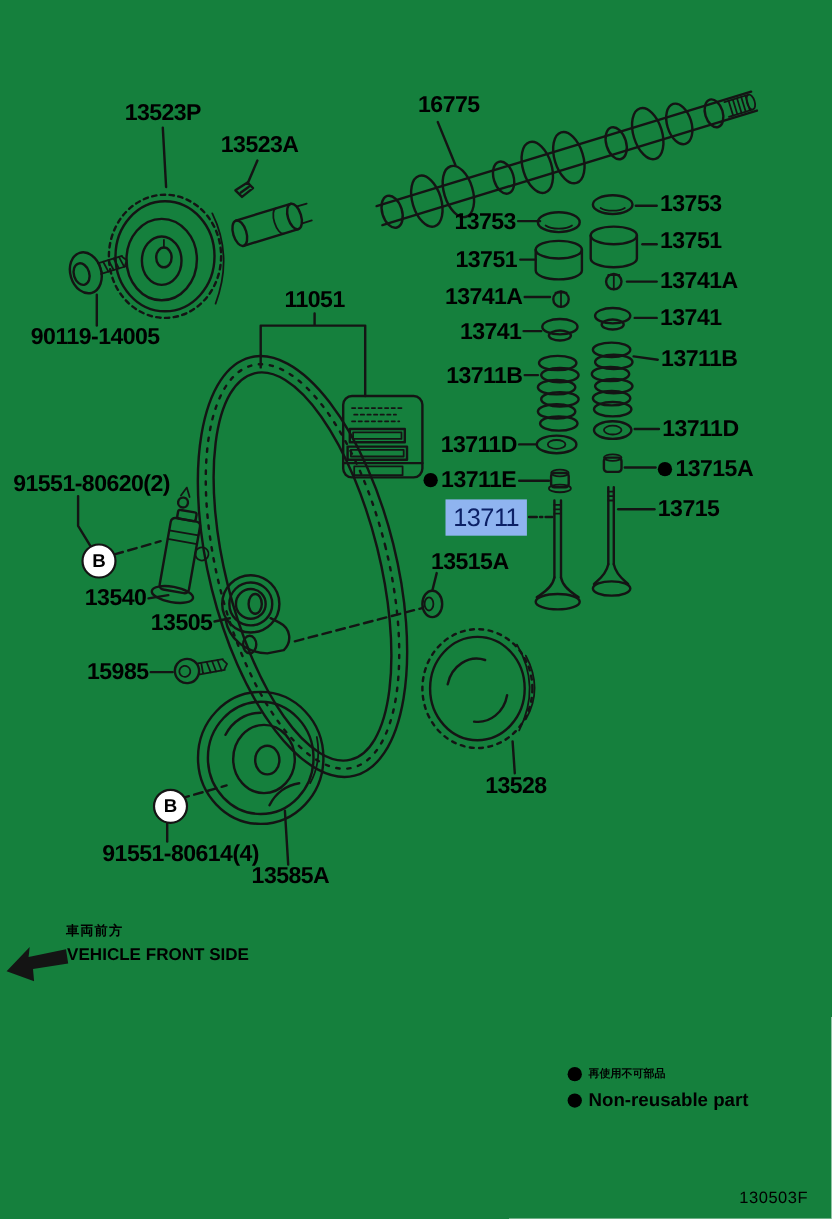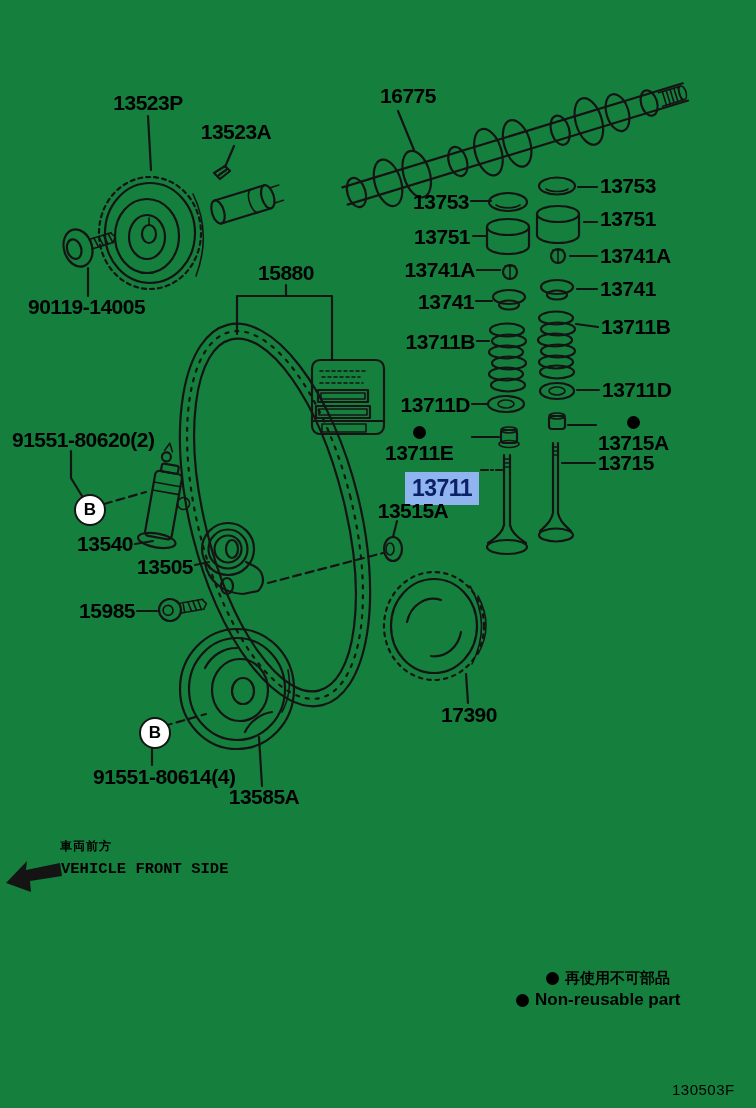--- a/index.html
+++ b/index.html
@@ -8,31 +8,31 @@
   #art{position:absolute;left:0;top:0;}
   #art path,#art ellipse,#art rect,#art circle,#art line,#art polyline{
       stroke:#141414;fill:none;stroke-width:2.2;stroke-linecap:round;stroke-linejoin:round;}
   #art .thin{stroke-width:1.6;}
   #art .lead{stroke-width:1.8;}
   #art .fillb{fill:#141414;stroke:none;}
   .pn{position:absolute;font-weight:bold;font-size:21px;line-height:1;letter-spacing:-0.5px;
       white-space:nowrap;cursor:pointer;}
   .ctr{transform:translateX(-50%);}
   .rgt{transform:translateX(-100%);}
-  .row{display:flex;align-items:center;gap:3px;flex-direction:column;}
+  .row{display:flex;align-items:center;gap:3px;}
   .dot{display:inline-block;width:13px;height:13px;border-radius:50%;background:#000;
        font-size:0;line-height:0;overflow:hidden;color:transparent;}
   #highlight{position:absolute;left:405px;top:454px;width:74px;height:33px;
       display:flex;align-items:center;justify-content:center;
-      font-weight:bold;font-size:23px;letter-spacing:-0.5px;cursor:pointer;margin-top:18px;}
+      font-weight:normal;font-size:23px;letter-spacing:-0.5px;cursor:pointer;}
   .bcirc{position:absolute;width:28px;height:28px;border:2.4px solid #141414;border-radius:50%;
       display:flex;align-items:center;justify-content:center;
       font-weight:bold;font-size:17px;background:#fff;}
   .jp{position:absolute;font-weight:bold;font-size:12px;letter-spacing:1px;white-space:nowrap;}
-  .en{position:absolute;font-weight:bold;font-size:15.5px;white-space:nowrap;font-family:Liberation Mono, monospace;}
+  .en{position:absolute;font-weight:bold;font-size:15.5px;white-space:nowrap;}
   .legend-row{position:absolute;display:flex;align-items:center;gap:6px;font-weight:bold;white-space:nowrap;}
   #figcode{position:absolute;left:672px;top:1081px;font-weight:normal;font-size:15px;letter-spacing:0.5px;}
 </style>
 </head>
 <body>
 
 <div id="stage">
 
   <svg id="art" width="756" height="1108" viewBox="0 0 756 1108">
 
@@ -234,46 +234,46 @@
       <path d="M553 513 C551 523 543 528 540 531 M558 513 C560 523 568 528 571 531"></path>
       <ellipse cx="556" cy="535" rx="17" ry="6.5"></ellipse>
     </g>
 
     <polygon class="fillb" points="6,883 27,861 26,870 60,863 62,876 30,881 31,892"></polygon>
   </svg>
 
   <div class="pn ctr" style="left:148px;top:92px">13523P</div>
   <div class="pn ctr" style="left:236px;top:121px">13523A</div>
   <div class="pn ctr" style="left:408px;top:85px">16775</div>
-  <div class="pn ctr" style="left:286px;top:262px">15880</div>
+  <div class="pn ctr" style="left:286px;top:262px">11051</div>
   <div class="pn" style="left:28px;top:296px">90119-14005</div>
 
   <div class="pn rgt" style="left:469px;top:191px">13753</div>
   <div class="pn rgt" style="left:470px;top:226px">13751</div>
   <div class="pn rgt" style="left:475px;top:259px">13741A</div>
   <div class="pn rgt" style="left:474px;top:291px">13741</div>
   <div class="pn rgt" style="left:475px;top:331px">13711B</div>
   <div class="pn rgt" style="left:470px;top:394px">13711D</div>
 
   <div class="pn row" style="left:385px;top:426px">
     <span class="dot"></span>
     <span>13711E</span>
   </div>
 
   <div id="highlight" style="background: rgb(143, 180, 240); color: rgb(12, 32, 102);">13711</div>
 
-  <div class="pn ctr" style="left:413px;top:500px">13515A</div>
+  <div class="pn ctr" style="left:427px;top:500px">13515A</div>
 
   <div class="pn" style="left:12px;top:429px">91551-80620(2)</div>
   <div class="pn rgt" style="left:133px;top:533px">13540</div>
   <div class="pn rgt" style="left:193px;top:556px">13505</div>
   <div class="pn rgt" style="left:135px;top:600px">15985</div>
   <div class="pn" style="left:93px;top:766px">91551-80614(4)</div>
   <div class="pn ctr" style="left:264px;top:786px">13585A</div>
-  <div class="pn ctr" style="left:469px;top:704px">17390</div>
+  <div class="pn ctr" style="left:469px;top:704px">13528</div>
 
   <div class="pn" style="left:600px;top:175px">13753</div>
   <div class="pn" style="left:600px;top:208px">13751</div>
   <div class="pn" style="left:600px;top:245px">13741A</div>
   <div class="pn" style="left:600px;top:278px">13741</div>
   <div class="pn" style="left:601px;top:316px">13711B</div>
   <div class="pn" style="left:602px;top:379px">13711D</div>
 
   <div class="pn row" style="left:598px;top:416px">
     <span class="dot"></span>
@@ -281,21 +281,21 @@
   </div>
 
   <div class="pn" style="left:598px;top:452px">13715</div>
 
   <div class="bcirc" style="left:74px;top:494px">B</div>
   <div class="bcirc" style="left:139px;top:717px">B</div>
 
   <div class="jp" style="left:60px;top:838px">車両前方</div>
   <div class="en" style="left:61px;top:860px">VEHICLE FRONT SIDE</div>
 
-  <div class="legend-row" style="left:546px;top:969px;font-size:15px">
+  <div class="legend-row" style="left:516px;top:969px;font-size:10px">
     <span class="dot"></span>
     <span>再使用不可部品</span>
   </div>
   <div class="legend-row" style="left:516px;top:990px;font-size:17px">
     <span class="dot"></span>
     <span>Non-reusable part</span>
   </div>
 
   <div id="figcode">130503F</div>
 

